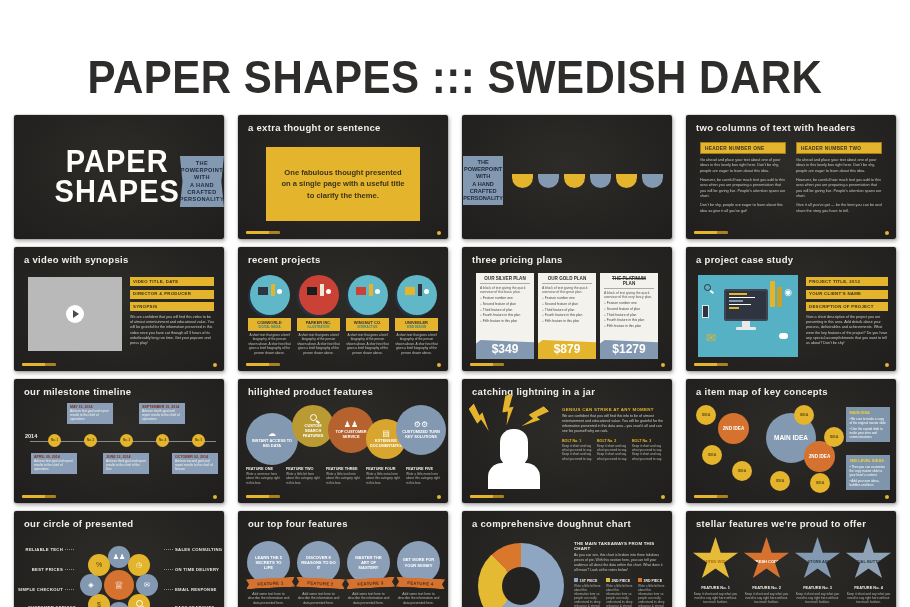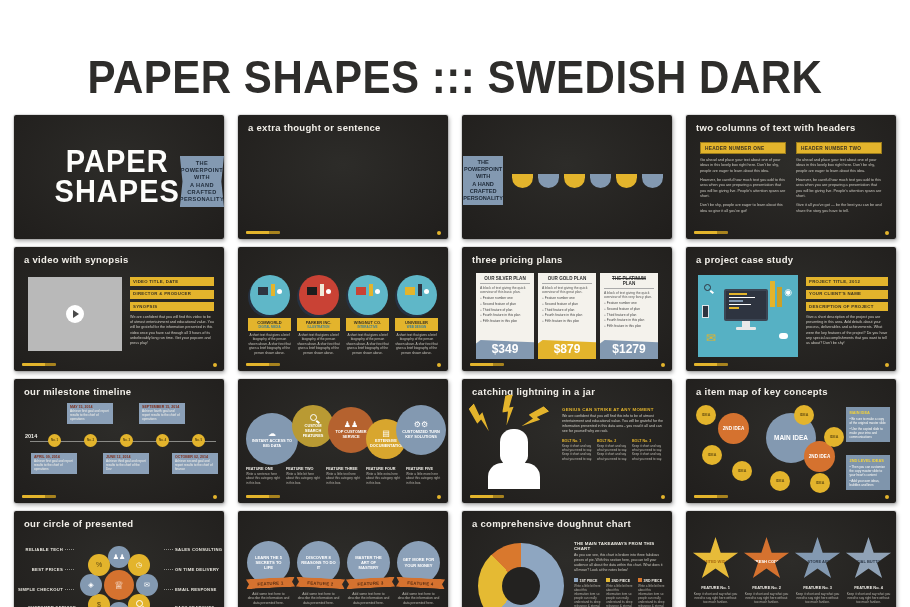--- a/index.html
+++ b/index.html
@@ -188,20 +188,23 @@
         <div>SHAPES</div>
       </div>
       <div class="ribbon">
         <div>THE POWERPOINT WITH</div>
         <div>A HAND CRAFTED PERSONALITY</div>
       </div>
     </div>
 
     <div class="slide">
       <div class="sh">a extra thought or sentence</div>
+      <div class="thought-box">
+        <div>One fabulous thought presented on a single page with a useful title to clarify the theme.</div>
+      </div>
       <div class="fstrip"></div>
       <div class="fdot"></div>
     </div>
 
     <div class="slide title-slide s3">
       <div class="semirow top">
         <div class="semi up c-blue"></div>
           <div class="semi up c-yellow"></div>
         <div class="semi up c-blue"></div>
           <div class="semi up c-yellow"></div>
@@ -252,20 +255,21 @@
         <div class="ybar">VIDEO TITLE, DATE</div>
         <div class="ybar">DIRECTOR &amp; PRODUCER</div>
         <div class="ybar">SYNOPSIS</div>
         <div class="side-text">We are confident that you will find this video to be of utmost entertainment and educational value. You will be grateful for the information presented in this video once you have sat through all 3 hours of its unbelievably long run time. Get your popcorn and press play!</div>
       </div>
       <div class="fstrip"></div>
       <div class="fdot"></div>
     </div>
 
     <div class="slide">
+      <div class="sh">recent projects</div>
       <div class="projects">
         <div class="proj">
           <div class="pcirc" style="background:#5fb7c8">
               <div class="d1"></div>
               <div class="d2"></div>
               <div class="d3"></div>
             </div>
           <div class="pname">COMWORLD</div>
           <div class="psub">DIGITAL MEDIA</div>
           <div class="pblurb">A short text that gives a brief biography of the person shown above. A short text that gives a brief biography of the person shown above.</div>
@@ -401,20 +405,21 @@
       </div>
       <div class="ev" style="left:158px;top:74px">
         <div class="ev-date">OCTOBER 02, 2014</div>
         <div class="ev-text">Achieve second goal and report results to the chief of finance</div>
       </div>
       <div class="fstrip"></div>
       <div class="fdot"></div>
     </div>
 
     <div class="slide">
+      <div class="sh">hilighted product features</div>
       <div class="fcirc bg-blue" style="left:8px;top:34px;width:52px;height:52px">
         <div class="ic">☁</div>
         <div class="lb">INSTANT ACCESS TO BIG DATA</div>
       </div>
       <div class="fcirc bg-olive" style="left:54px;top:26px;width:42px;height:42px">
         <div class="ic"><span class="mag"></span></div>
         <div class="lb">CUSTOM SEARCH FEATURES</div>
       </div>
       <div class="fcirc bg-rust" style="left:90px;top:28px;width:46px;height:46px">
         <div class="ic">♟♟</div>
@@ -528,20 +533,21 @@
       <div class="exc-label l" style="left:4px;top:94px"><span>CUSTOMER SERVICE</span><span class="dash"></span></div>
       <div class="exc-label" style="left:148px;top:36px"><span class="dash"></span><span>SALES CONSULTING</span></div>
       <div class="exc-label" style="left:148px;top:56px"><span class="dash"></span><span>ON TIME DELIVERY</span></div>
       <div class="exc-label" style="left:148px;top:76px"><span class="dash"></span><span>EMAIL RESPONSE</span></div>
       <div class="exc-label" style="left:148px;top:94px"><span class="dash"></span><span>EASY SEARCHES</span></div>
       <div class="fstrip"></div>
       <div class="fdot"></div>
     </div>
 
     <div class="slide">
+      <div class="sh">our top four features</div>
       <div class="tfrow">
         <div class="tf-col">
           <div class="tf-circle">LEARN THE 5 SECRETS TO LIFE</div>
           <div class="tf-ribbon">FEATURE 1</div>
           <div class="tf-text">Add some text here to describe the information and data presented here.</div>
         </div>
         <div class="tf-col">
           <div class="tf-circle">DISCOVER 8 REASONS TO DO IT</div>
           <div class="tf-ribbon">FEATURE 2</div>
           <div class="tf-text">Add some text here to describe the information and data presented here.</div>
@@ -581,20 +587,21 @@
             <div class="leg-h"><span class="sq" style="background:#d9782d"></span><span>3RD PIECE</span></div>
             <div class="leg-t">Write a little bit here about this information item so people can really understand its deep relevance &amp; eternal meaning.</div>
           </div>
         </div>
       </div>
       <div class="fstrip"></div>
       <div class="fdot"></div>
     </div>
 
     <div class="slide">
+      <div class="sh">stellar features we're proud to offer</div>
       <div class="starrow">
         <div class="starcol">
           <div class="star st-yellow">UNLIMITED WIDGETS</div>
           <div class="st-feat">FEATURE No. 1</div>
           <div class="st-text">Keep it short and say what you need to say right here without too much fanfare.</div>
         </div>
         <div class="starcol">
           <div class="star st-orange">FRESH CODE</div>
           <div class="st-feat">FEATURE No. 2</div>
           <div class="st-text">Keep it short and say what you need to say right here without too much fanfare.</div>

